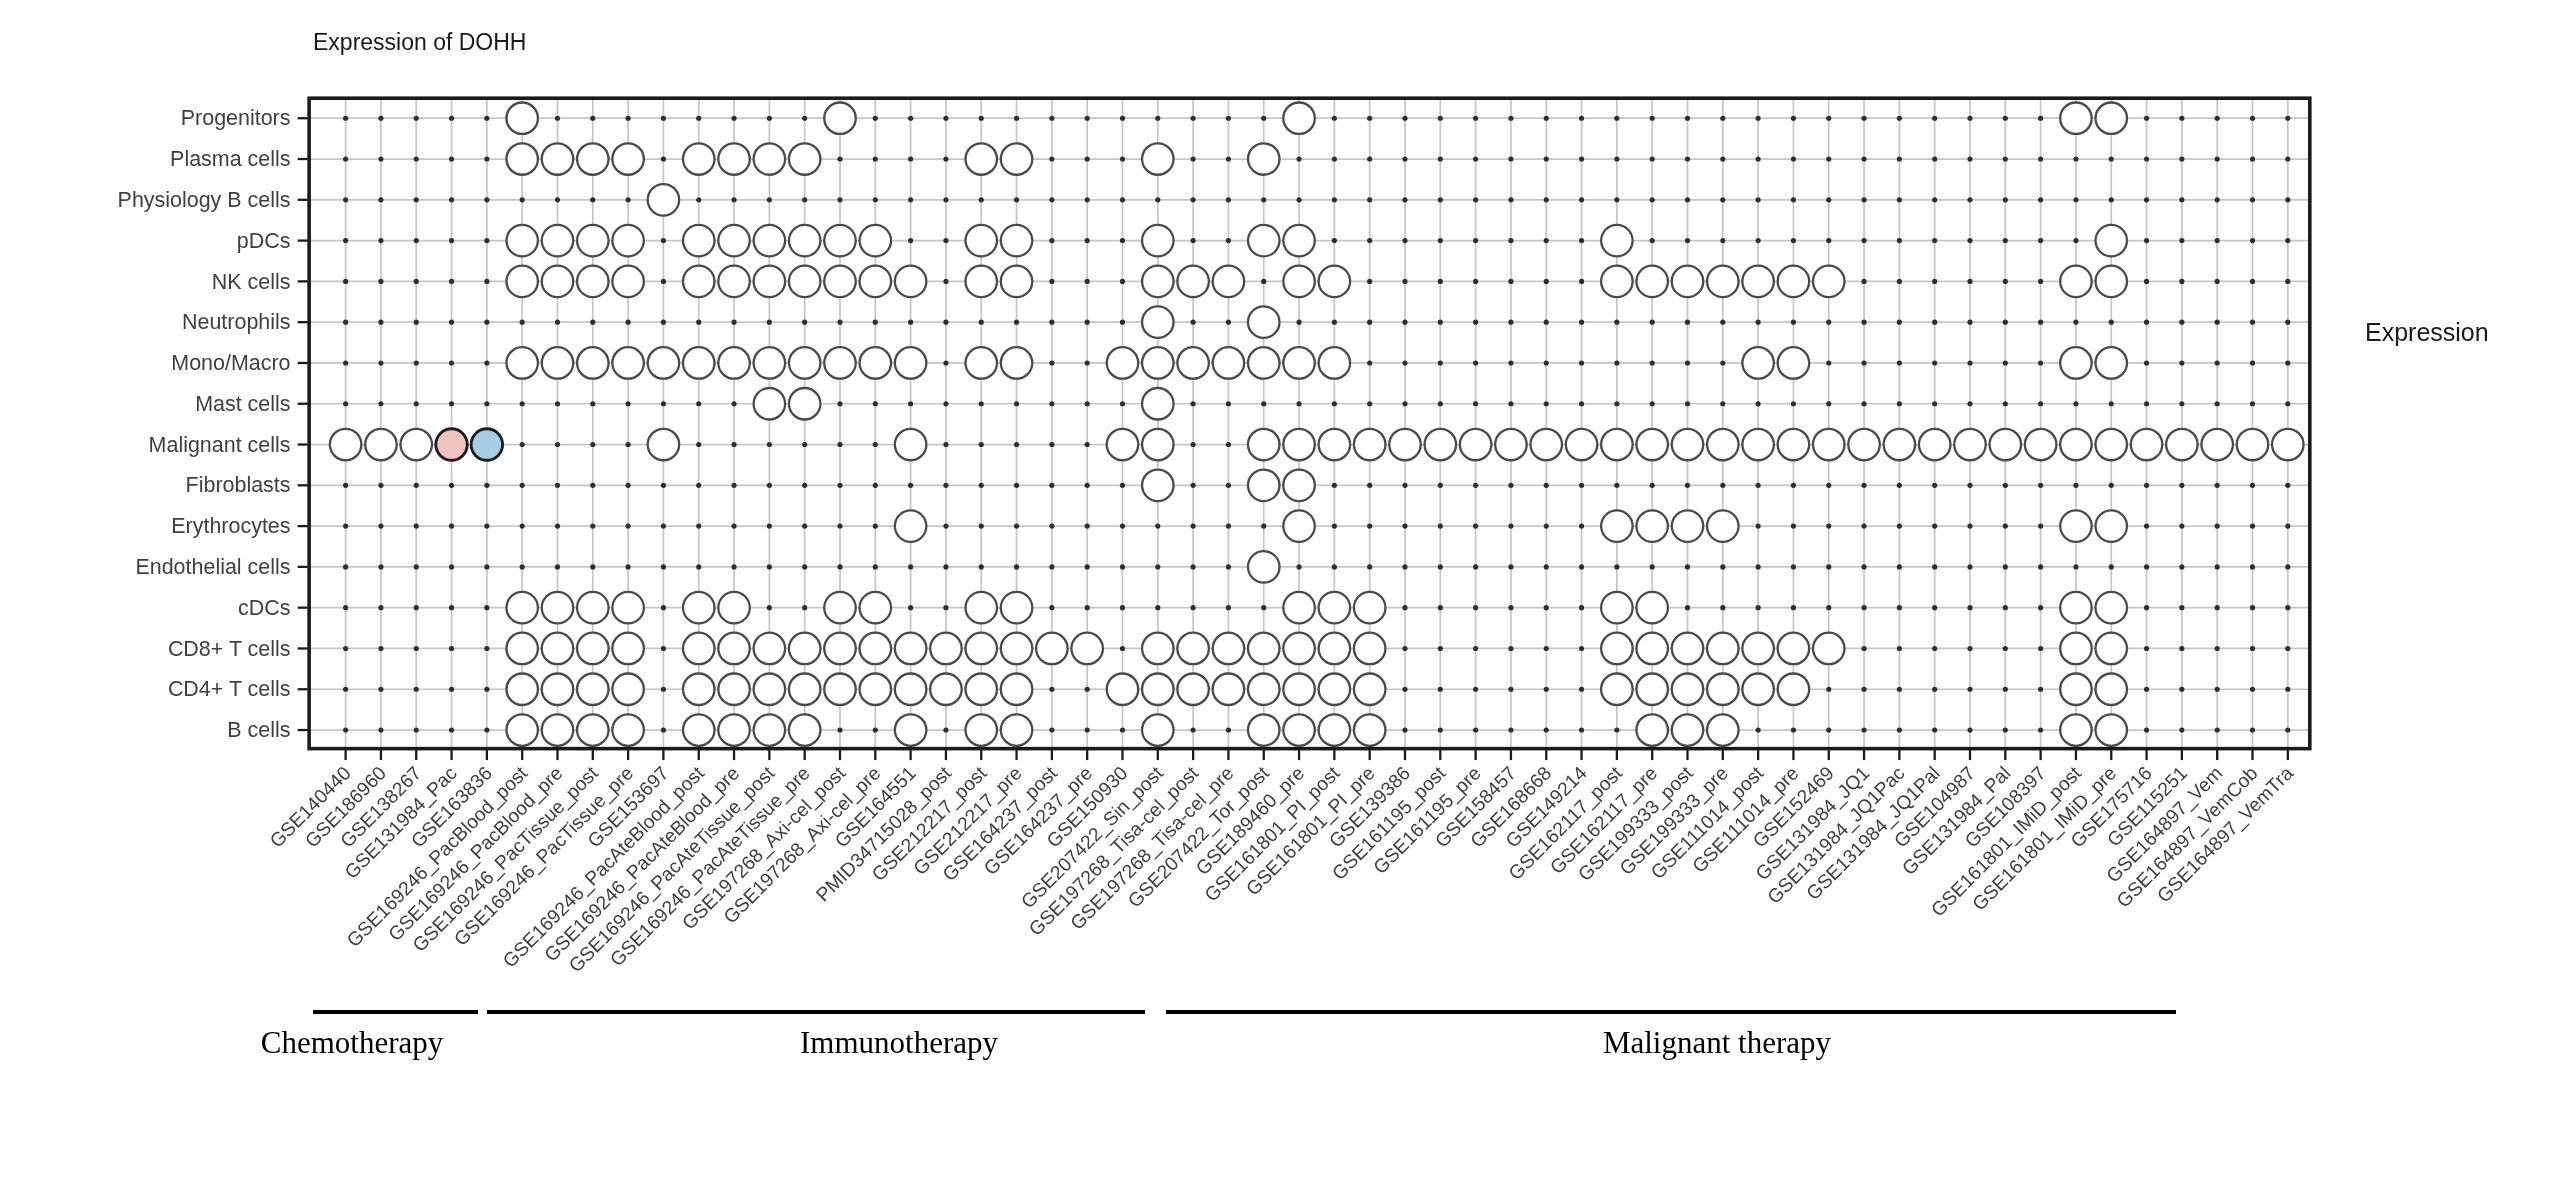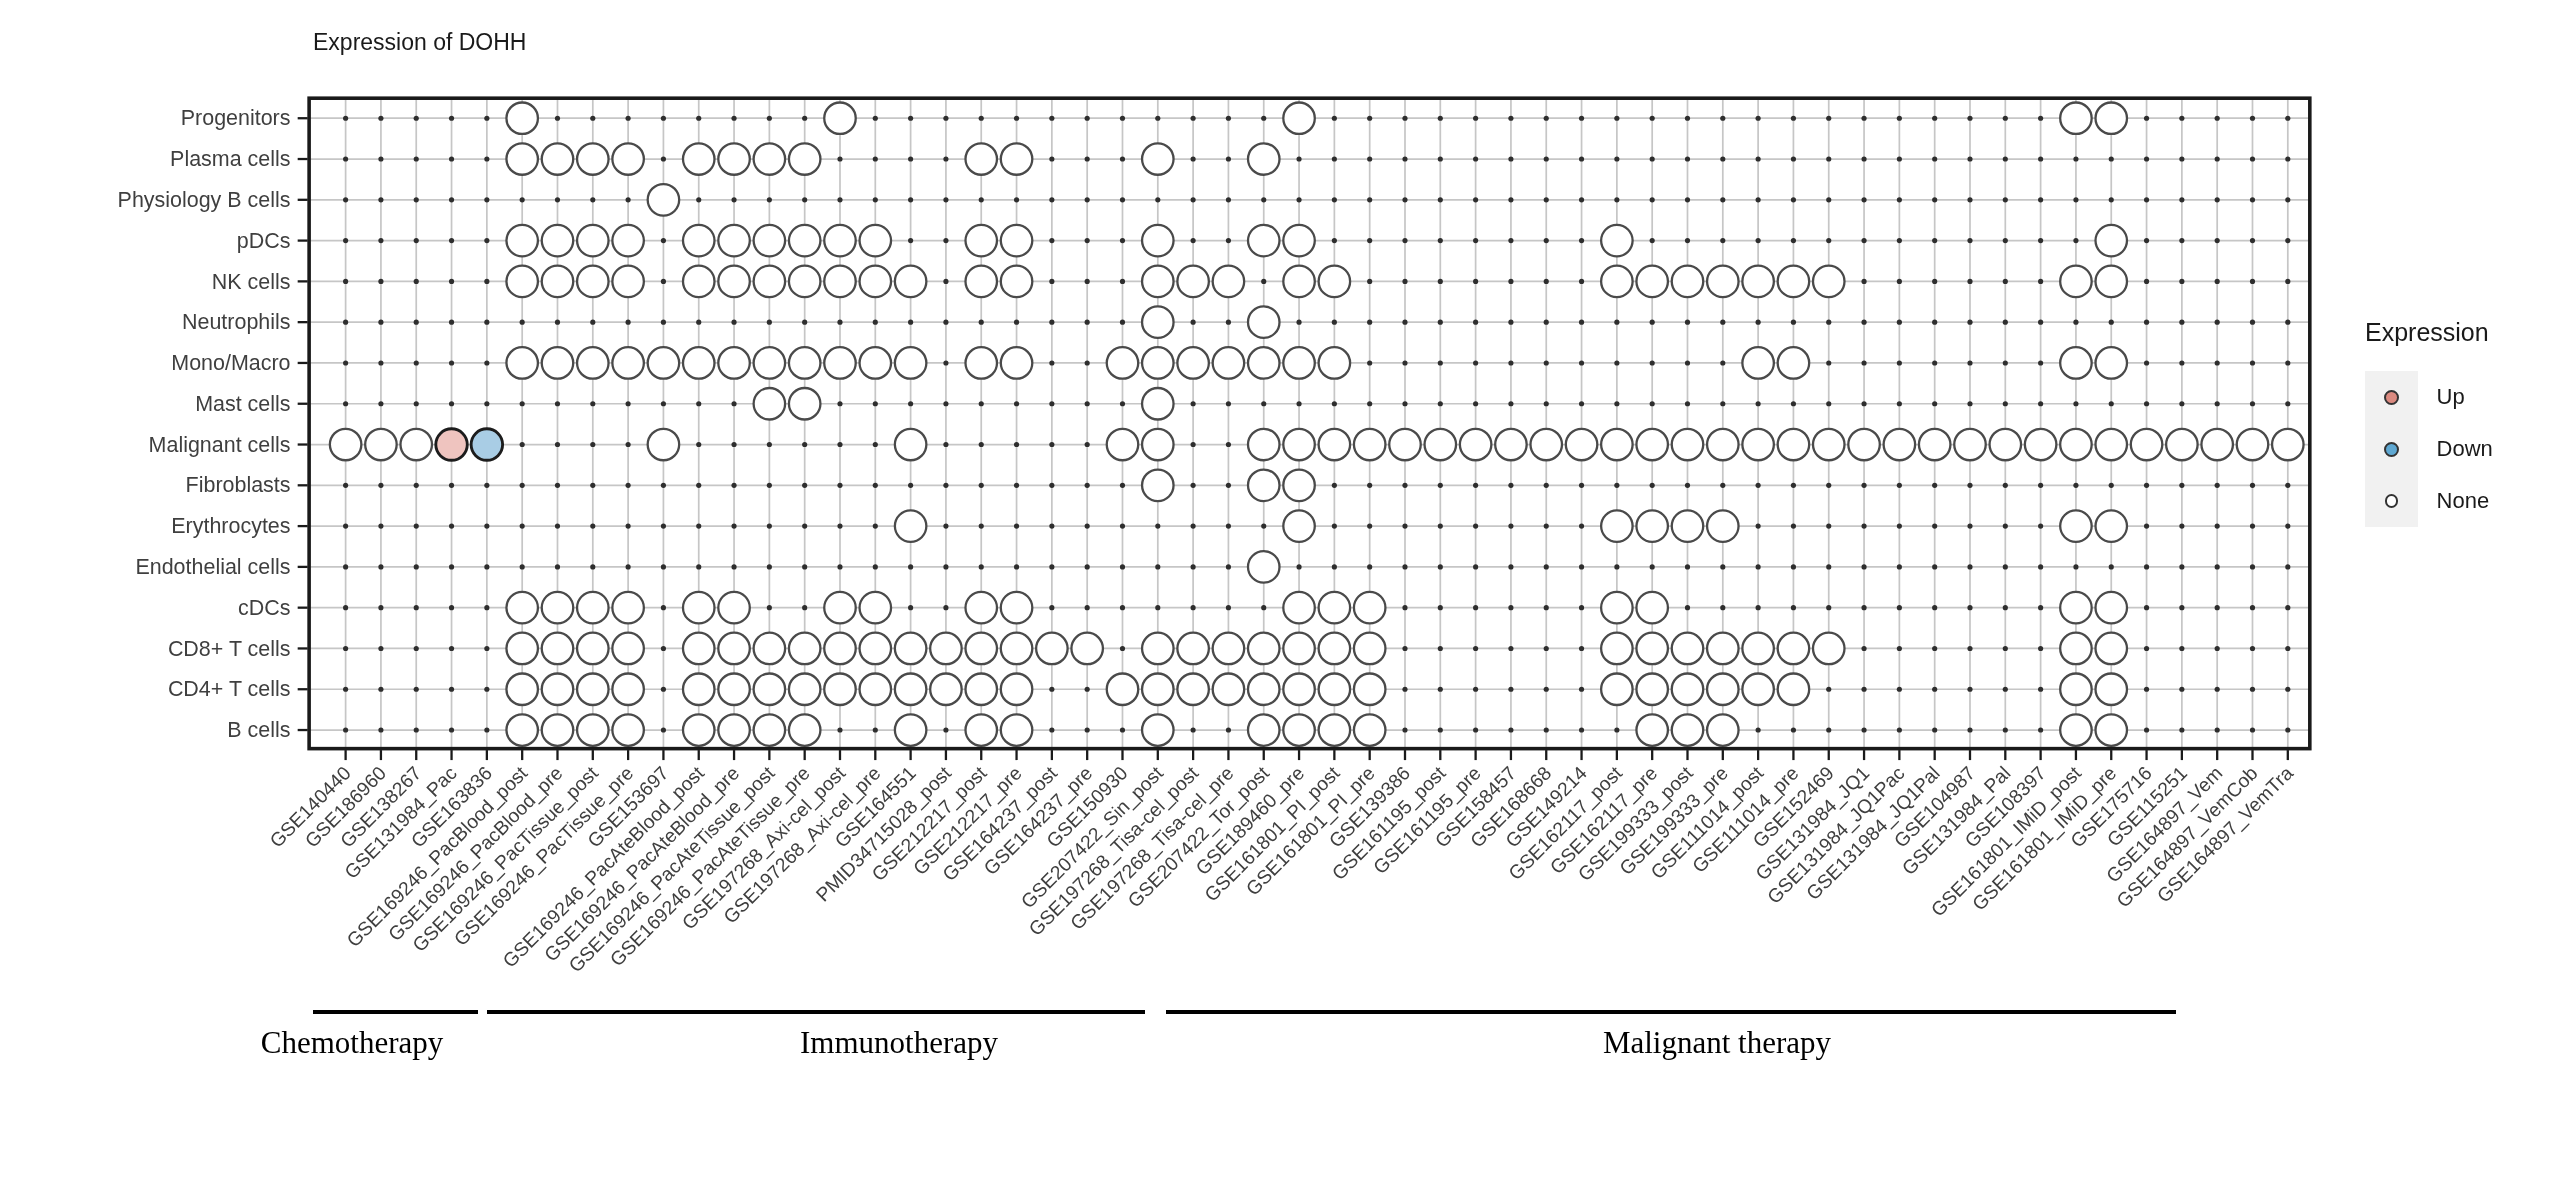--- a/index.html
+++ b/index.html
@@ -1,21 +1,21 @@
 <!DOCTYPE html>
 <html style="font-size:11.4px"><head>
 <meta charset="utf-8">
 <style>
   html,body{margin:0;padding:0;background:#ffffff;}
   body{position:relative;width:2576px;height:1181px;overflow:hidden;
        font-family:"Liberation Sans",sans-serif;color:#191919;}
   .page-title{position:absolute;left:313px;top:29px;font-size:23px;color:#1a1a1a;}
   #plot-svg{position:absolute;left:0;top:0;}
   .legend{position:absolute;left:2365px;top:318px;}
-  .legend-title{font-size:25px;margin-bottom:24px;color:#1a1a1a;}
+  .legend-title{font-size:25px;margin-bottom:40px;color:#1a1a1a;}
   .legend-keys{display:flex;flex-direction:column;}
   .legend-row{display:flex;align-items:center;height:52px;}
   .legend-keybox{width:53px;height:52px;background:#f1f1f1;display:flex;
                  align-items:center;justify-content:center;}
   .legend-dot{border-radius:50%;box-sizing:border-box;}
   .legend-label{font-size:22px;margin-left:18.6px;color:#1a1a1a;}
   .grp-line{position:absolute;height:3.6px;background:#000;top:1010px;}
   .grp-label{position:absolute;top:1025px;transform:translateX(-50%);
              font-family:"Liberation Serif","DejaVu Serif",serif;font-size:31px;color:#000;}
 </style>
@@ -1390,40 +1390,20 @@
       <text transform="translate(3008.85,1082) rotate(-45)">GSE175716</text>
       <text transform="translate(3058.2000000000003,1082) rotate(-45)">GSE115251</text>
       <text transform="translate(3107.55,1082) rotate(-45)">GSE164897_Vem</text>
       <text transform="translate(3156.9,1082) rotate(-45)">GSE164897_VemCob</text>
       <text transform="translate(3206.25,1082) rotate(-45)">GSE164897_VemTra</text>
     </g>
   </svg>
 
 <div class="legend">
   <div class="legend-title">Expression</div>
-  <div class="legend-keys" id="legend-keys">
-      <div class="legend-row">
-        <div class="legend-keybox">
-          <div class="legend-dot" style="width: 15px; height: 15px; background: rgb(219, 138, 128); border: 2.1px solid rgb(51, 51, 51);"></div>
-        </div>
-        <div class="legend-label">Up</div>
-      </div>
-      <div class="legend-row">
-        <div class="legend-keybox">
-          <div class="legend-dot" style="width: 15px; height: 15px; background: rgb(95, 168, 210); border: 2.1px solid rgb(51, 51, 51);"></div>
-        </div>
-        <div class="legend-label">Down</div>
-      </div>
-      <div class="legend-row">
-        <div class="legend-keybox">
-          <div class="legend-dot" style="width: 13.6px; height: 13.6px; background: rgb(255, 255, 255); border: 2.1px solid rgb(51, 51, 51);"></div>
-        </div>
-        <div class="legend-label">None</div>
-      </div>
-    </div>
 </div>
 
 <div id="group-annotations">
     <div class="grp-line" style="left: 313px; width: 165px;"></div>
     <div class="grp-label" style="left: 352px;">Chemotherapy</div>
     <div class="grp-line" style="left: 487px; width: 658px;"></div>
     <div class="grp-label" style="left: 899px;">Immunotherapy</div>
     <div class="grp-line" style="left: 1166px; width: 1010px;"></div>
     <div class="grp-label" style="left: 1717px;">Malignant therapy</div>
   </div>

